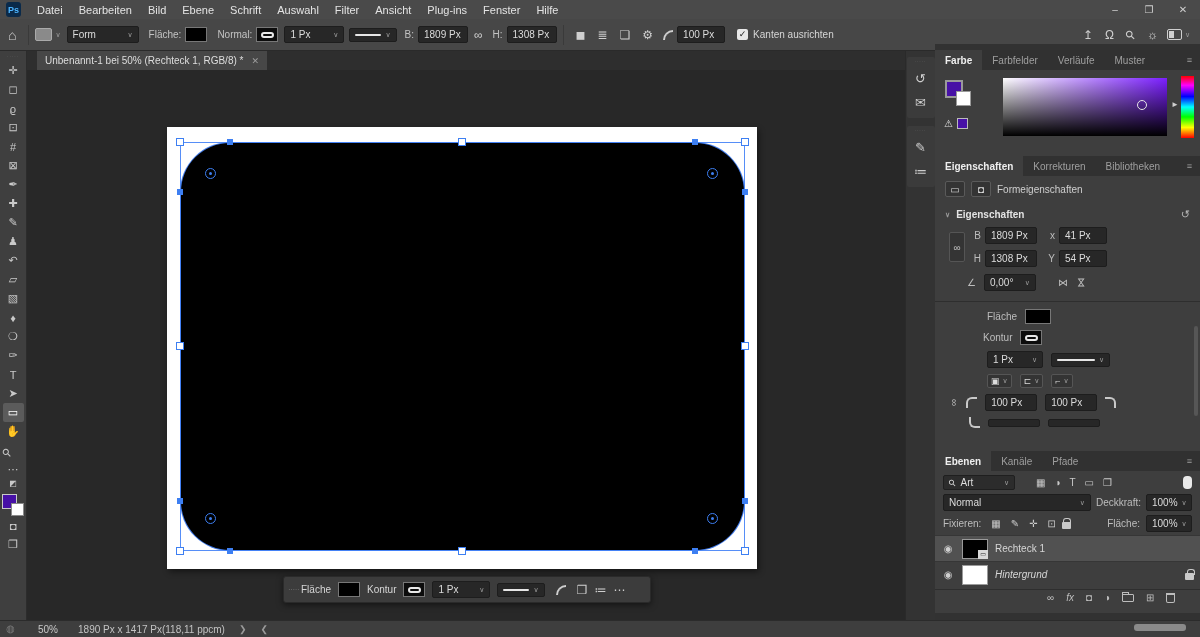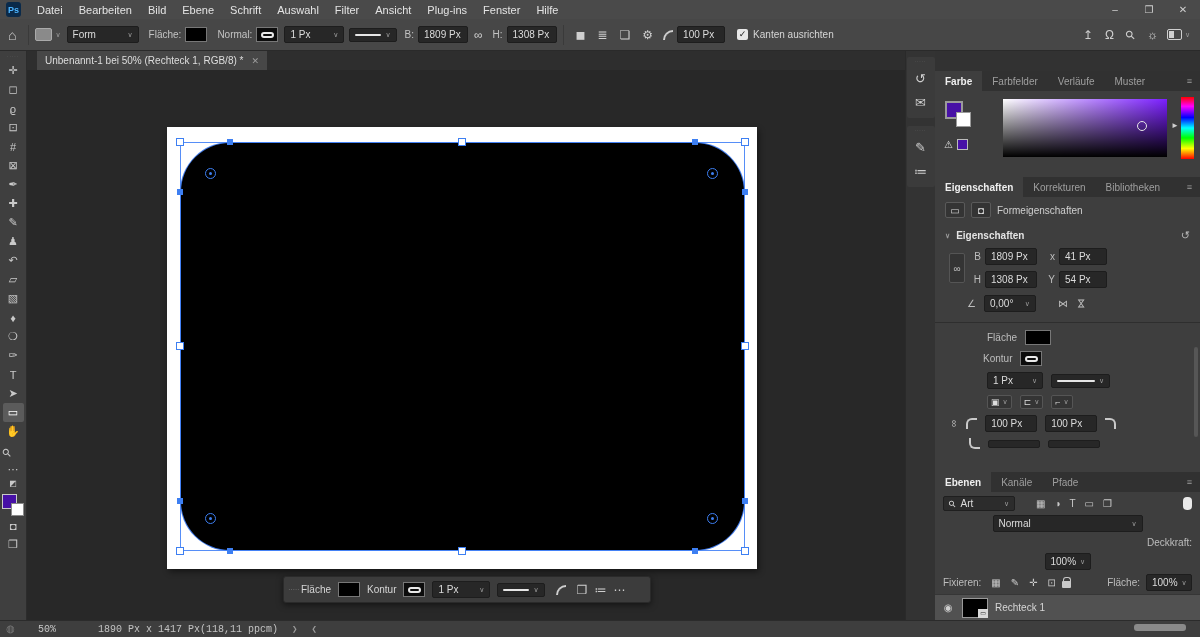--- a/index.html
+++ b/index.html
@@ -80,21 +80,21 @@
   .cb-ico { color:#cfcfcf; font-size:12px; }
 
   
   .dockstrip { left:905px; top:51px; width:30px; height:569px; background:#333333; border-left:1px solid #2a2a2a;
     display:flex; flex-direction:column; align-items:center; padding-top:6px; }
   .dock-group { width:28px; background:#3b3b3b; border-radius:2px; margin-bottom:8px; padding:2px 0 4px;
     display:flex; flex-direction:column; align-items:center; }
   .dock-ico { color:#cdcdcd; font-size:13px; height:24px; display:flex; align-items:center; }
 
   
-  .panels { left:935px; top:65px; width:265px; height:569px; background:#323232; }
+  .panels { left:935px; top:44px; width:265px; height:569px; background:#323232; }
   .panel { position:absolute; left:0; width:265px; background:#3e3e3e; }
   .ptabs { height:20px; background:#313131; display:flex; font-size:10px; }
   .ptab { padding:0 10px; display:flex; align-items:center; color:#9f9f9f; }
   .ptab.on { background:#3e3e3e; color:#efefef; font-weight:bold; }
   .pmenu { margin-left:auto; color:#9f9f9f; padding-right:8px; display:flex; align-items:center; font-size:9px; }
 
   .color-panel { top:6px; height:106px; }
   .cp-body { position:relative; height:86px; }
   .cp-fgbg { position:absolute; left:10px; top:10px; width:26px; height:26px; }
   .cp-fg { position:absolute; left:0; top:0; width:18px; height:18px; border:2px solid #9a9a9a; }
@@ -130,21 +130,21 @@
   .c-tr { border-left:none; border-bottom:none; border-top-right-radius:6px; }
   .c-bl { border-right:none; border-top:none; border-bottom-left-radius:6px; }
   .pscroll { position:absolute; right:2px; top:170px; width:4px; height:90px; background:#565656; border-radius:2px; }
 
   .layers-panel { top:407px; height:162px; }
   .lp-filter { display:flex; align-items:center; gap:5px; padding:4px 8px 2px; font-size:10px; }
   .search-dd { background:#2c2c2c; border:1px solid #1f1f1f; border-radius:2px; display:flex; align-items:center;
     gap:5px; padding:1px 5px; width:72px; color:#ddd; }
   .lp-fico { color:#c9c9c9; font-size:10px; margin-left:4px; }
   .toggle-dot { margin-left:auto; width:9px; height:13px; background:#e9e9e9; border-radius:4px; }
-  .lp-blend { display:flex; align-items:center; gap:5px; padding:2px 8px; font-size:10px;flex-direction:column; }
+  .lp-blend { display:flex; align-items:center; gap:5px; padding:2px 8px; font-size:10px; }
   .blend-dd { width:150px; justify-content:space-between; }
   .lp-lock { display:flex; align-items:center; gap:6px; padding:2px 8px 3px; font-size:10px; color:#bdbdbd; }
   .layer-row { display:flex; align-items:center; gap:7px; height:26px; padding:0 6px; font-size:10px; border-top:1px solid #363636; }
   .layer-row.sel { background:#515151; }
   .eye { color:#cfcfcf; font-size:10px; width:14px; text-align:center; }
   .thumb { width:26px; height:20px; border:1px solid #9a9a9a; position:relative; }
   .thumb.black { background:#000; }
   .thumb.white { background:#fff; }
   .thumb .badge { position:absolute; right:-1px; bottom:-1px; width:10px; height:9px; background:#d9d9d9;
     color:#222; font-size:6px; line-height:9px; text-align:center; }
@@ -156,23 +156,23 @@
     border-top:1px solid #2e2e2e; margin-top:2px; }
   .lp-bico { color:#bdbdbd; font-size:10px; }
   .icon-folder { position:relative; width:12px; height:8px; border:1px solid #bdbdbd; border-radius:1px; display:inline-block; }
   .icon-folder:before { content:""; position:absolute; left:-1px; top:-3px; width:5px; height:2px;
     border:1px solid #bdbdbd; border-bottom:none; }
   .icon-trash { position:relative; width:9px; height:10px; border:1px solid #bdbdbd; border-top:2px solid #bdbdbd;
     border-radius:0 0 2px 2px; display:inline-block; }
 
   
   .statusbar { left:0; top:620px; width:1200px; height:17px; background:#3e3e3e; border-top:1px solid #2b2b2b;
-    display:flex; align-items:center; font-size:10px; color:#c9c9c9;font-family:Liberation Mono, monospace; }
+    display:flex; align-items:center; font-size:10px; color:#c9c9c9; }
   .sb-zoom { margin-left:38px; }
-  .sb-doc { margin-left:42px; color:#c3c3c3; }
+  .sb-doc { margin-left:20px; color:#c3c3c3; }
   .sb-chev { margin-left:14px; font-size:9px; color:#9a9a9a; }
   .sb-grip { position:absolute; right:14px; top:624px; width:52px; height:7px; background:#8a8a8a; border-radius:3px; }
   .sb-corner { position:absolute; left:6px; top:623px; color:#7d7d7d; font-size:10px; }
 </style>
 </head>
 <body>
 
 <div id="app">
 
   <div class="abs titlebar">

